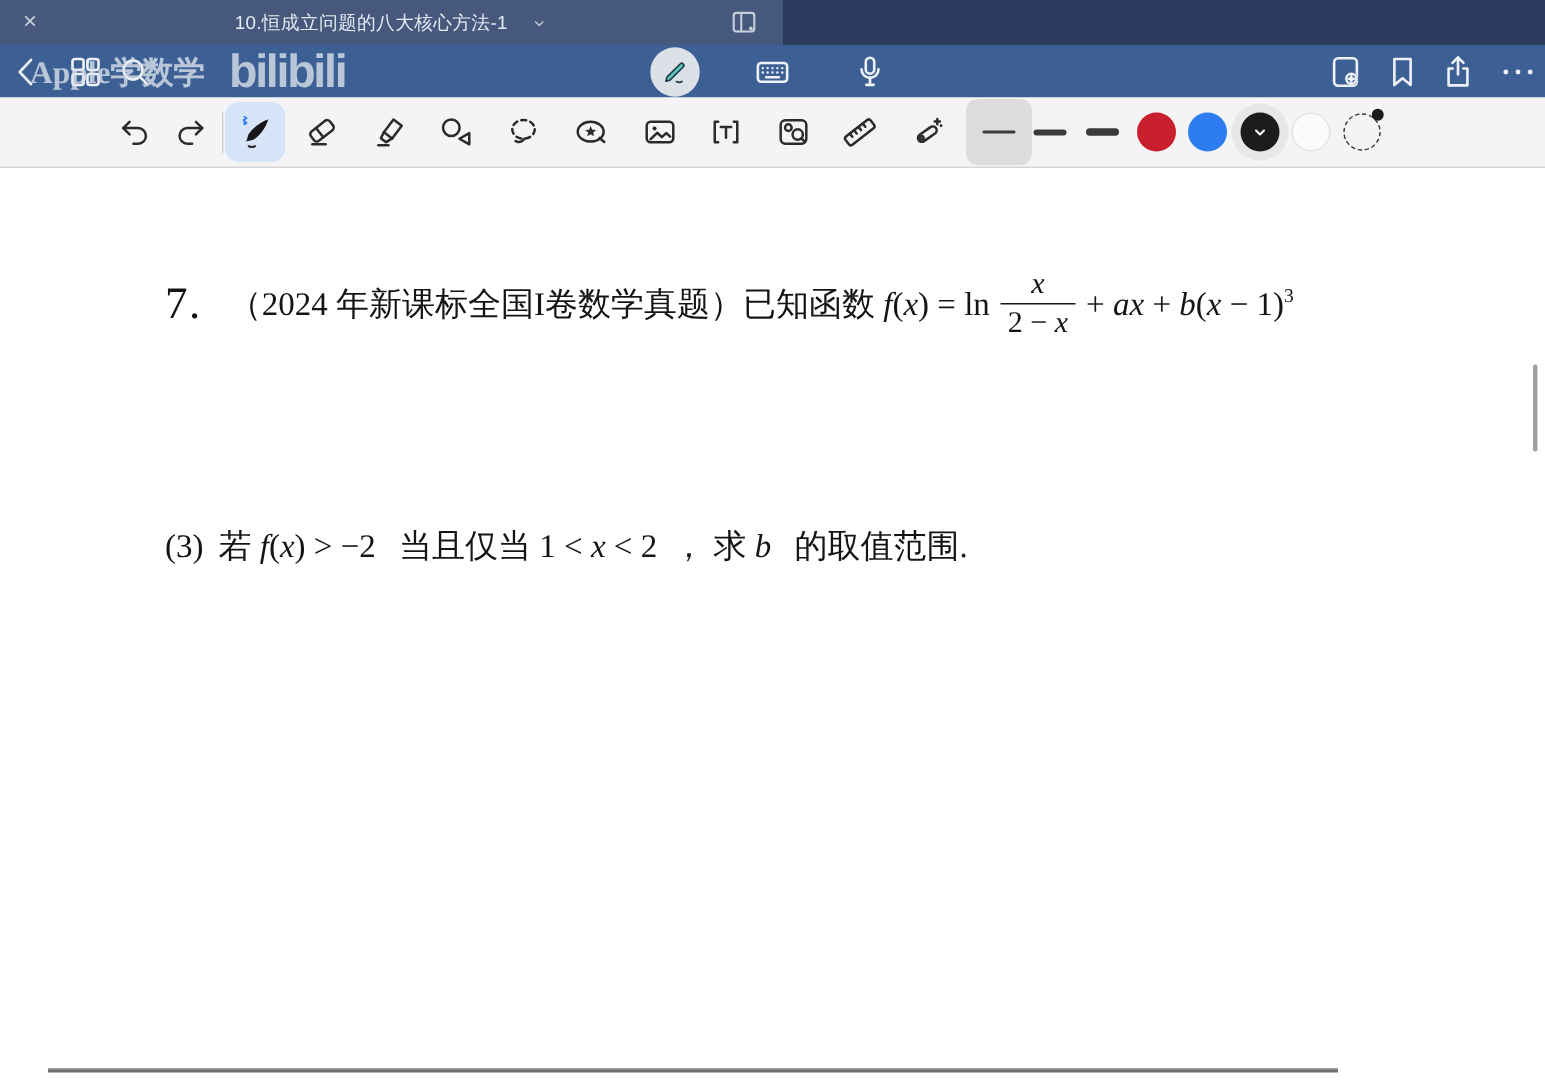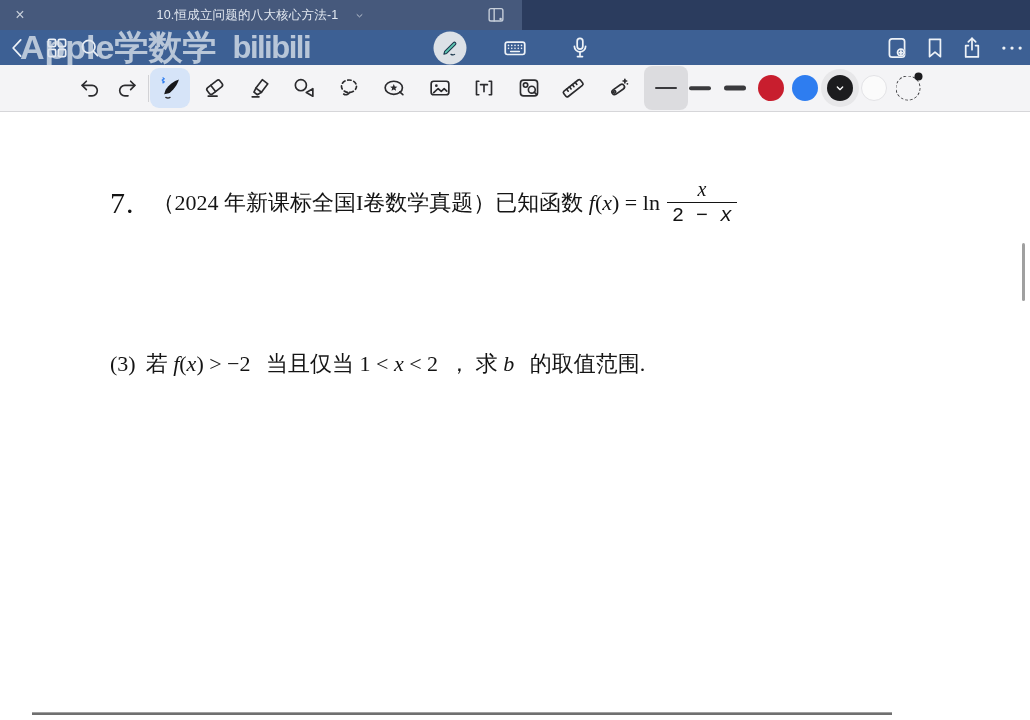--- a/index.html
+++ b/index.html
@@ -25,21 +25,21 @@
   .nav-icon { position:absolute; top:50%; transform:translate(-50%,-50%); width:26px; height:26px;
     color:#eef2f7; }
   .nav-icon svg { width:100%; height:100%; stroke:currentColor; stroke-width:1.6; fill:none;
     stroke-linecap:round; stroke-linejoin:round; }
   .pencil-btn { position:absolute; left:450px; top:50%; transform:translate(-50%,-50%);
     width:33px; height:33px; border-radius:50%; background:#dce1e7;
     display:flex; align-items:center; justify-content:center; }
   .pencil-btn svg { width:22px; height:22px; }
   #watermark { position:absolute; left:20px; top:-2px; height:40px; display:flex; align-items:center;
     gap:16px; pointer-events:none; color:rgba(219,227,236,.78); }
-  #watermark .wm-text { font-size:34px; font-weight:700; letter-spacing:0; }
+  #watermark .wm-text { font-size:21px; font-weight:700; letter-spacing:0;font-family:Liberation Serif, serif; }
   #watermark .wm-logo { font-size:31px; font-weight:800; letter-spacing:-1.5px; font-style:normal; }
 
   
   #toolbar { position:absolute; left:0; top:65px; width:1030px; height:47px;
     background:#f4f4f6; border-bottom:1px solid #d6d6d9; }
   .tool { position:absolute; top:50%; transform:translate(-50%,-50%); width:25px; height:25px;
     color:#2b2b2e; }
   .tool svg { width:100%; height:100%; stroke:currentColor; stroke-width:1.6; fill:none;
     stroke-linecap:round; stroke-linejoin:round; }
   .tool-sel-bg { position:absolute; top:50%; transform:translate(-50%,-50%); width:40px; height:40px;
@@ -64,21 +64,21 @@
     font-family:"Liberation Serif","DejaVu Serif",serif; color:#141414; }
   .math-line { position:absolute; white-space:nowrap; font-size:22px; }
   .r-cn { font-style:normal;margin-left:10px; }
   .r-up { font-style:normal; }
   .r-it { font-style:italic; }
   .r-sup { font-size:13px; position:relative; top:-9px; font-style:normal; }
   #line1 { left:110px; top:50px; height:80px; display:flex; align-items:center; }
   .prob-num { font-size:30px; margin-right:8px; letter-spacing:1px; }
   .frac { display:inline-flex; flex-direction:column; align-items:center; font-size:20px;
     line-height:1.18; margin:0 7px; vertical-align:middle; }
-  .frac .den { border-top:1.6px solid #141414; padding:1px 5px 0 5px;font-family:Liberation Mono, monospace; }
+  .frac .den { border-top:1.6px solid #141414; padding:1px 5px 0 5px; }
   .frac .num { padding:0 5px; }
   #line2 { left:110px; top:140px; }
   #line3 { left:110px; top:195px; }
   #line4 { left:110px; top:236px; }
 
   .page-bottom-line { position:absolute; left:32px; top:599px; width:860px; height:3px;
     background:#6f6f6f; border-top:1px solid #a0a0a0; }
   .scroll-thumb { position:absolute; left:1022px; top:130px; width:3px; height:58px;
     background:#8f8f8f; border-radius:2px; opacity:.85; }
 </style>
@@ -303,20 +303,21 @@
 
   <div id="page">
 
     <div id="line1" class="math-line">
       <span class="prob-num">7.</span>
       <span><span class="r-cn">（2024 年新课标全国I卷数学真题）已知函数 </span><span class="r-it">f</span><span class="r-up">(</span><span class="r-it">x</span><span class="r-up">) = ln</span></span>
       <span class="frac">
         <span class="num"><span class="r-it">x</span></span>
         <span class="den"><span class="r-up">2 − </span><span class="r-it">x</span></span>
       </span>
+      <span><span class="r-up">+ </span><span class="r-it">ax</span><span class="r-up"> + </span><span class="r-it">b</span><span class="r-up">(</span><span class="r-it">x</span><span class="r-up"> − 1)</span><span class="r-sup">3</span></span>
     </div>
 
     <div id="line4" class="math-line"><span class="r-up">(3)</span><span class="r-cn">若 </span><span class="r-it">f</span><span class="r-up">(</span><span class="r-it">x</span><span class="r-up">) &gt; −2 </span><span class="r-cn">当且仅当</span><span class="r-up"> 1 &lt; </span><span class="r-it">x</span><span class="r-up"> &lt; 2</span><span class="r-cn">， 求 </span><span class="r-it">b</span><span class="r-cn"> 的取值范围.</span></div>
 
     <div class="page-bottom-line"></div>
     <div class="scroll-thumb"></div>
   </div>
 
 </div>
 

